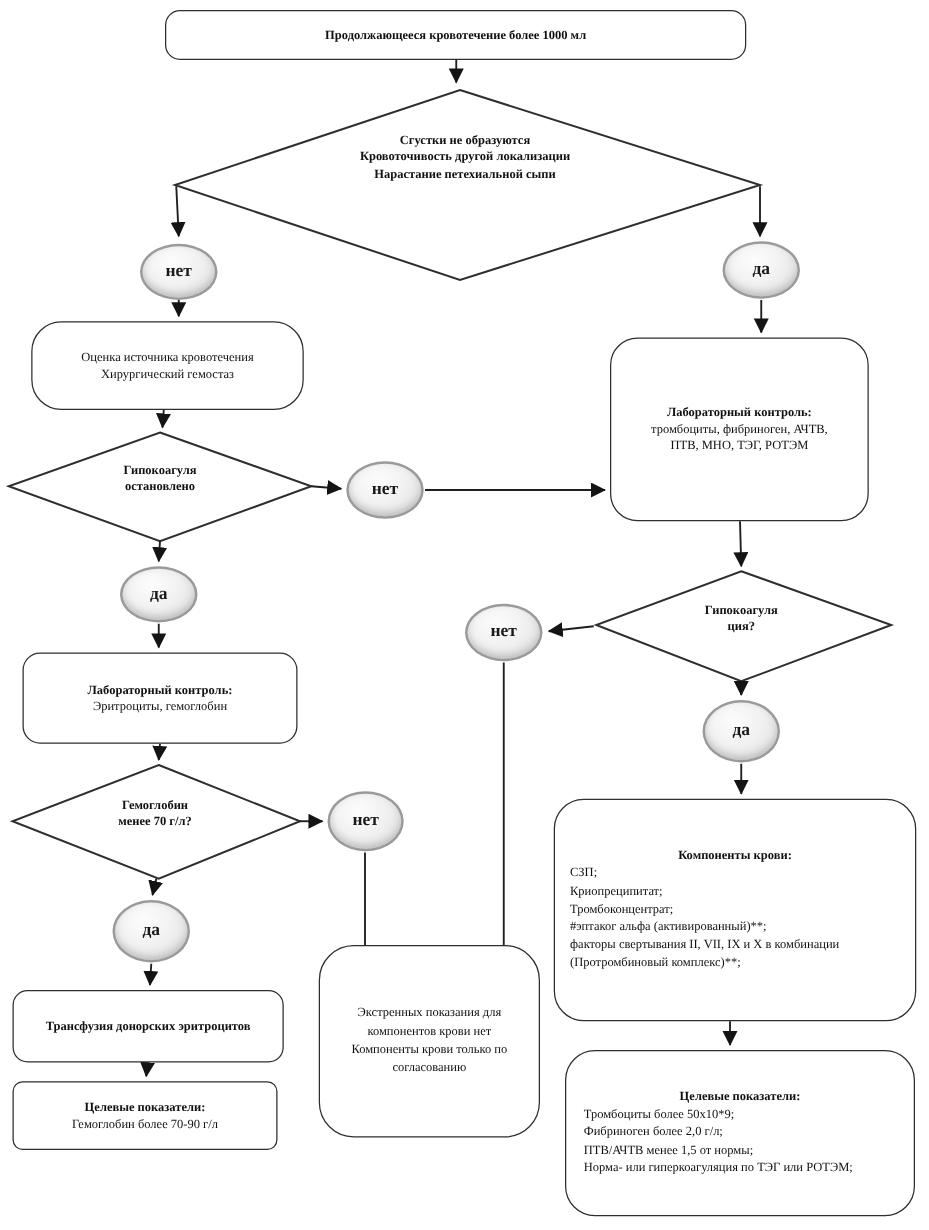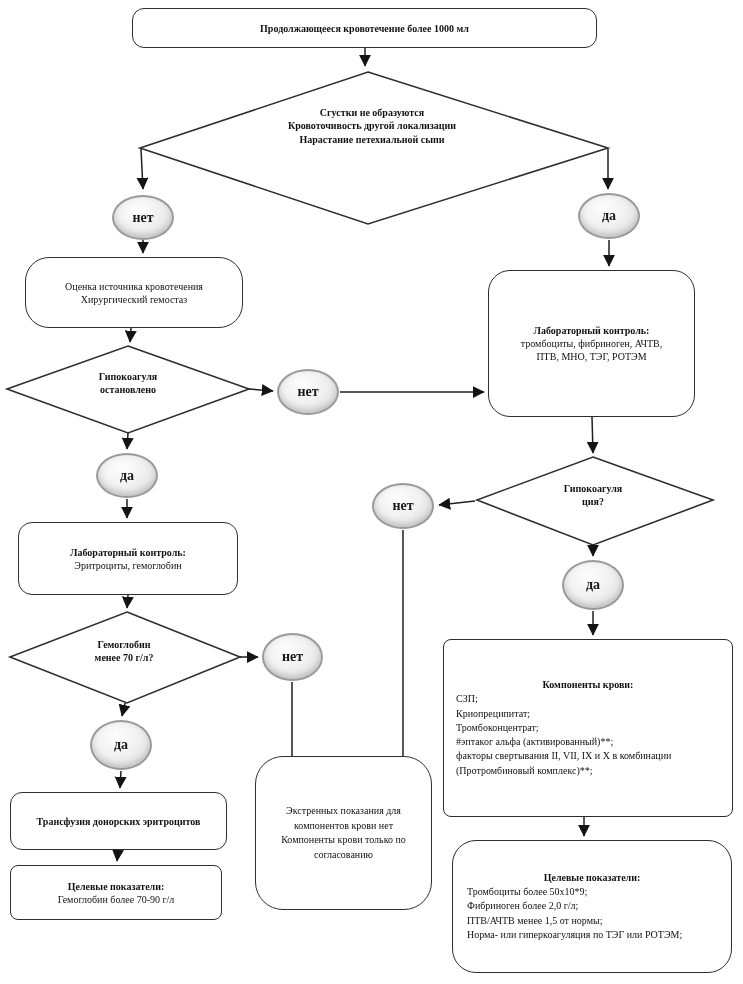--- a/index.html
+++ b/index.html
@@ -152,21 +152,21 @@
   <div class="node" style="left:10px;top:865px;width:212px;height:55px;border-radius:8px;padding:4px 8px;">
     <div class="bold">Целевые показатели:</div>
     <div>Гемоглобин более 70-90 г/л</div>
   </div>
 
   <div class="node" style="left:255px;top:756px;width:177px;height:154px;border-radius:28px;padding:6px 18px;line-height:1.45;">
     <div style="width:140px;">Экстренных показания для компонентов крови нет</div>
     <div style="width:140px;">Компоненты крови только по согласованию</div>
   </div>
 
-  <div class="node left-list" style="left:443px;top:639px;width:290px;height:178px;border-radius:8px;padding:8px 12px;line-height:1.43;">
+  <div class="node left-list" style="left:443px;top:639px;width:290px;height:178px;border-radius:24px;padding:8px 12px;line-height:1.43;">
     <div class="bold heading-centered" style="width:100%;">Компоненты крови:</div>
     <div class="body-line">СЗП;</div>
     <div class="body-line">Криопреципитат;</div>
     <div class="body-line">Тромбоконцентрат;</div>
     <div class="body-line">#эптаког альфа (активированный)**;</div>
     <div class="body-line">факторы свертывания II, VII, IX и X в комбинации (Протромбиновый комплекс)**;</div>
   </div>
 
   <div class="node left-list" style="left:452px;top:840px;width:280px;height:133px;border-radius:24px;padding:8px 14px;line-height:1.43;">
     <div class="bold heading-centered" style="width:100%;">Целевые показатели:</div>

